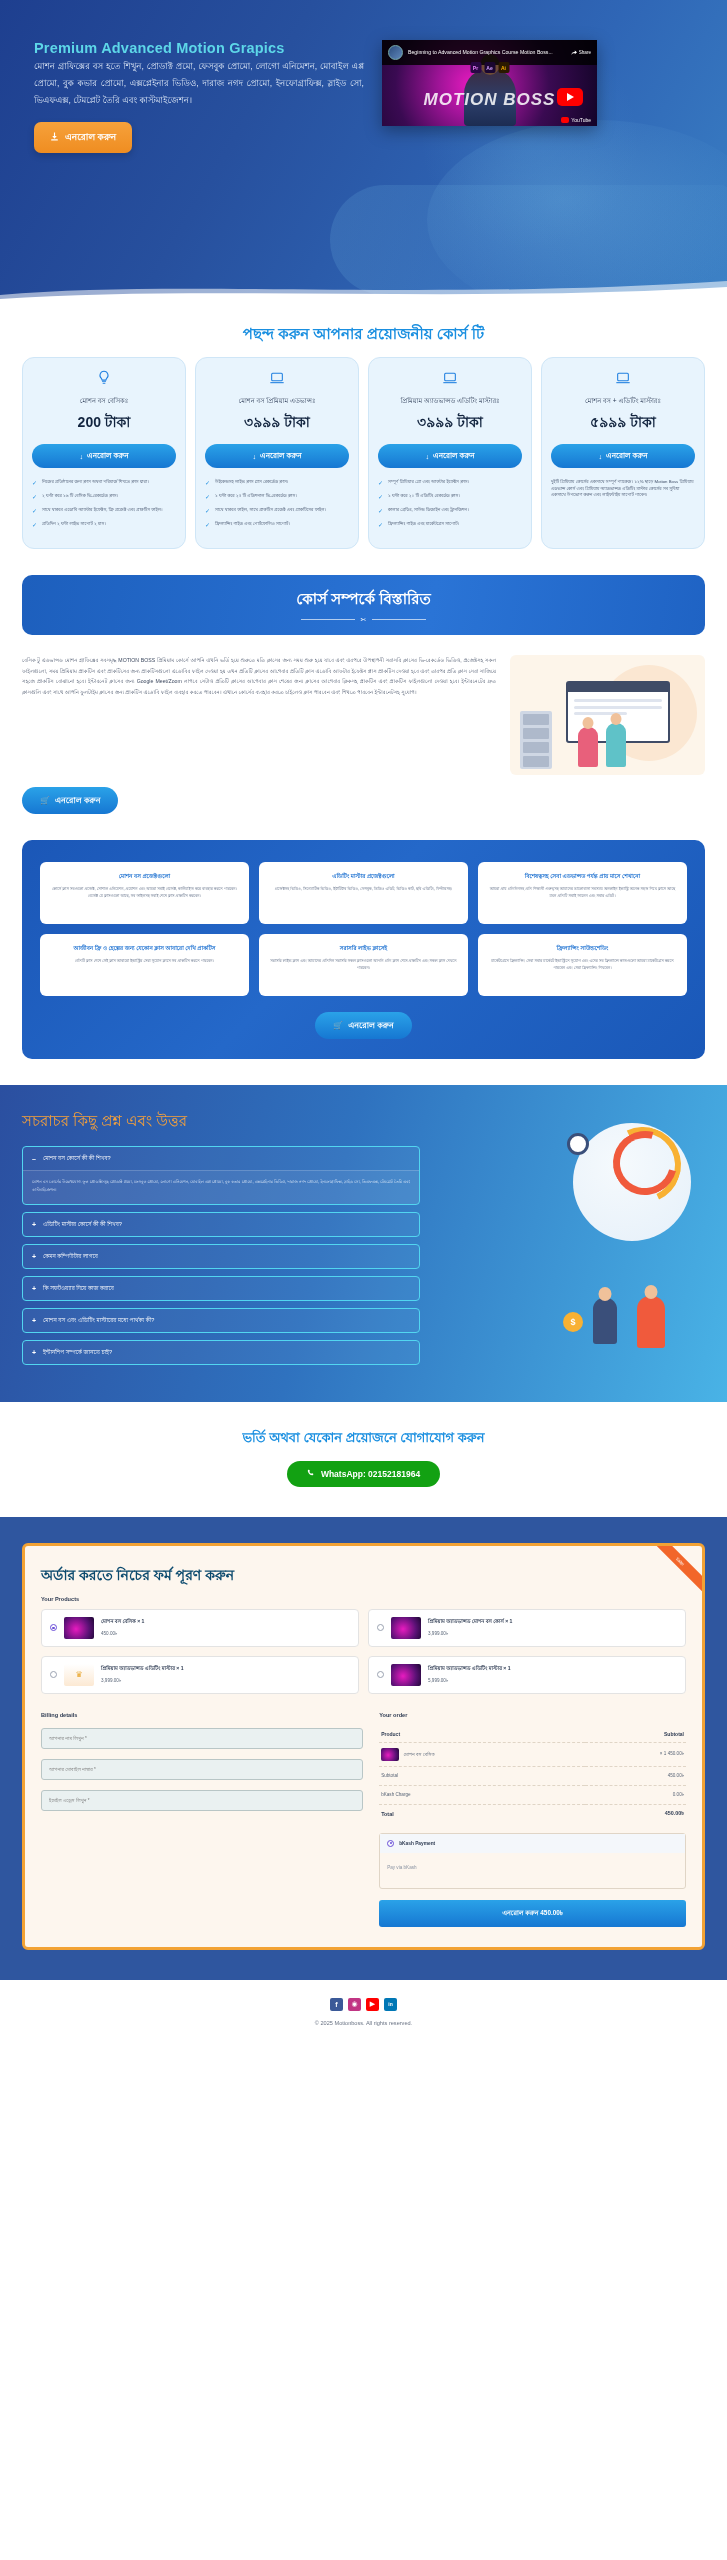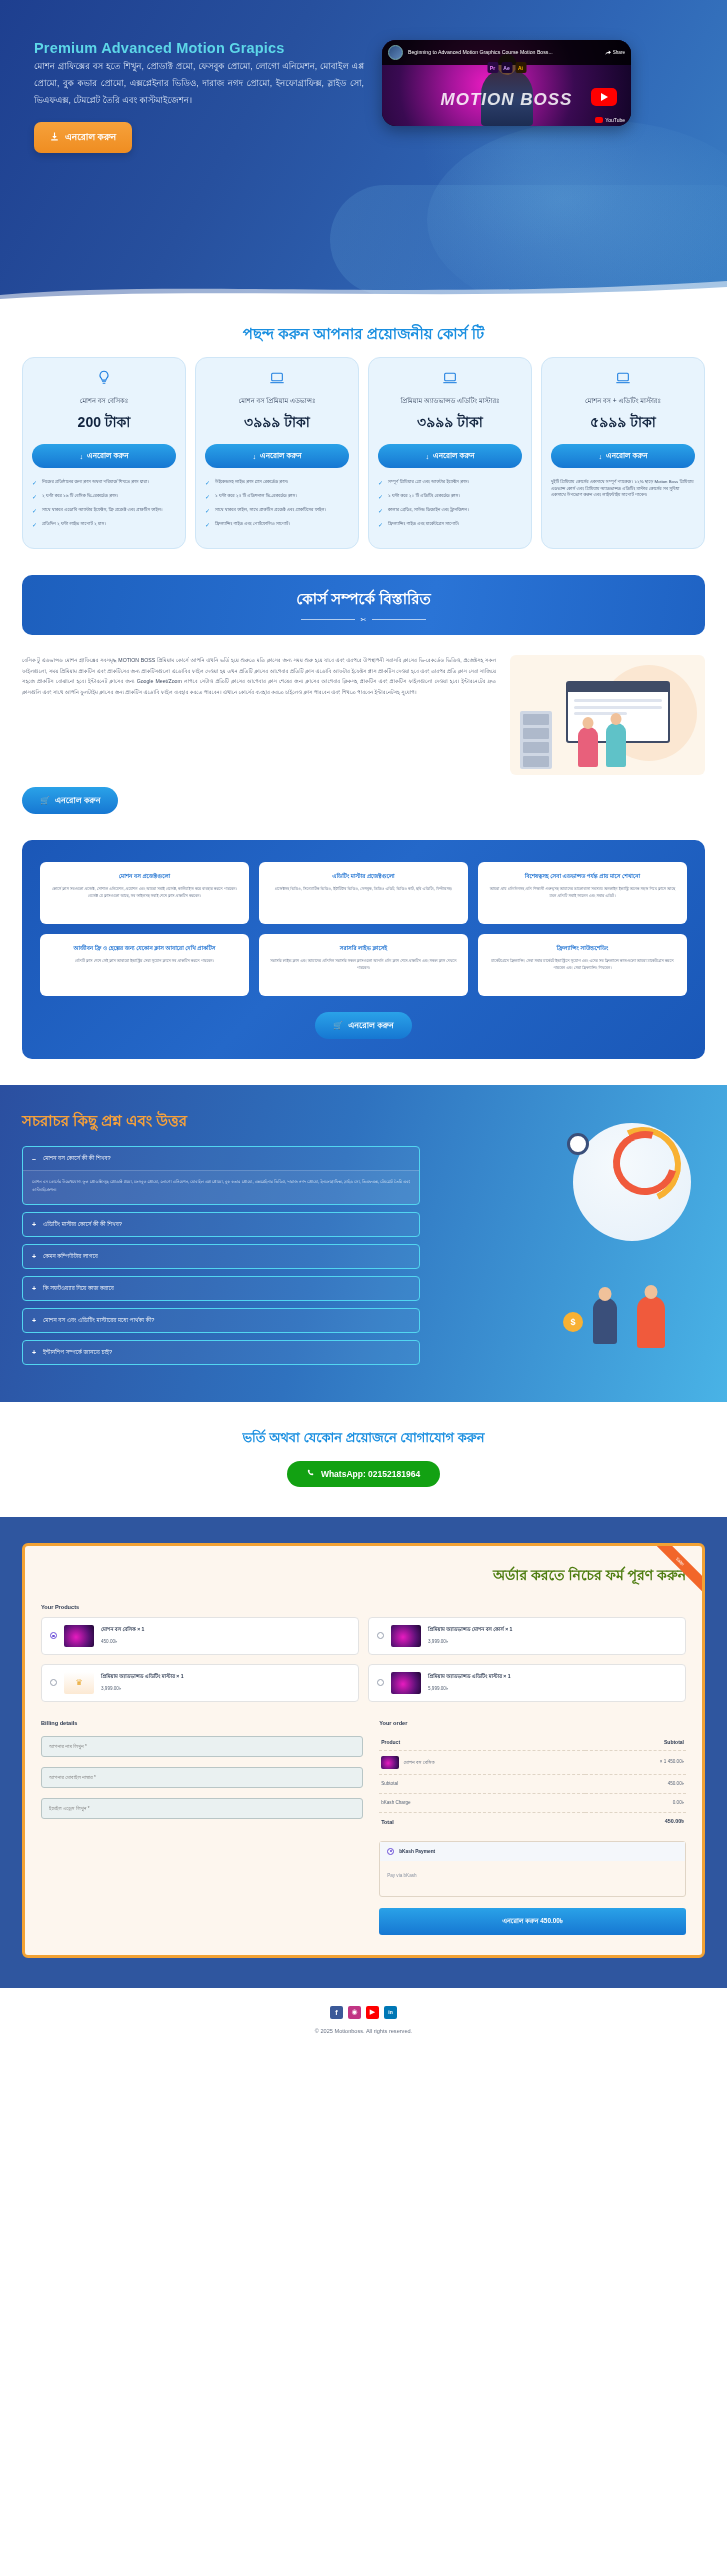--- a/index.html
+++ b/index.html
@@ -51,21 +51,21 @@
   }
   .btn-orange {
     display: inline-flex; align-items: center; gap: 6px;
     background: linear-gradient(180deg,#f6a13b,#ef8d21);
     color: #fff; font-size: 9px; font-weight: bold;
     padding: 8px 16px; border-radius: 7px; border: none; cursor: pointer;
     box-shadow: 0 3px 7px rgba(0,0,0,.18);
   }
   .hero-right { flex: 1; position: relative; }
   .ytcard {
-    width: 249px; border-radius: 14px; overflow: hidden;
+    width: 215px; border-radius: 0; overflow: hidden;
     background: #000; box-shadow: 0 5px 16px rgba(0,0,0,.35);
     position: relative;
   }
   .ytbar {
     display:flex; align-items:center; gap:5px; padding:5px 6px;
     background: rgba(0,0,0,.82);
     position: absolute; top:0; left:0; right:0; z-index: 4;
   }
   .yt-avatar {
     width: 15px; height: 15px; border-radius: 50%;
@@ -205,21 +205,21 @@
     padding: 7px 18px; cursor:pointer;
   }
 
   
   .faq {
     margin-top: 26px; padding: 24px 22px 30px;
     background: linear-gradient(105deg,#2b4fa0 0%, #2f72bf 45%, #49b3e6 100%);
     display:flex; gap: 14px;
   }
   .faq-left { flex: 1.25; }
-  .faq-title { color:#f6a13b; font-size: 15px; font-weight:bold; margin-bottom: 12px; }
+  .faq-title { color:#f6a13b; font-size: 15px; font-weight:normal; margin-bottom: 12px; }
   .faq-item {
     border:1px solid #52d6f0; border-radius: 4px; margin-bottom: 7px;
     background: rgba(255,255,255,.04);
   }
   .faq-q {
     display:flex; gap:7px; align-items:center; padding: 7px 9px;
     color:#fff; font-size: 5.6px; cursor:pointer;
   }
   .faq-sign { font-weight:bold; font-size:7px; }
   .faq-a {
@@ -250,21 +250,21 @@
     background: #12a112; color:#fff; font-size: 8.5px; font-weight:bold;
     padding: 8px 20px; border-radius: 16px; border:none; cursor:pointer;
   }
 
   
   .order-outer { background:#2f569f; padding: 26px 22px 30px; }
   .order-card {
     background: #fdf6ee; border: 3px solid #f2a234; border-radius: 6px;
     padding: 18px 16px 20px; position:relative; overflow:hidden;
   }
-  .order-title { text-align:right; color:#4d7c0f; font-size: 14px; font-weight:bold; margin-bottom: 16px; }
+  .order-title { text-align:left; color:#0c4a6e; font-size: 14px; font-weight:bold; margin-bottom: 8px; }
   .lbl-sm { font-size: 5.6px; font-weight:bold; color:#2e3b52; margin-bottom: 7px; }
   .prod-grid { display:grid; grid-template-columns: 1fr 1fr; gap: 9px; margin-bottom: 18px; }
   .prod {
     background:#fff; border:1px solid #e3e3e3; border-radius: 4px;
     padding: 7px 8px; display:flex; align-items:center; gap: 7px;
   }
   .radio { width:7px;height:7px;border-radius:50%;border:1px solid #9aa2b1; flex:0 0 auto; position:relative;}
   .radio.on { border-color:#6b4fd8; }
   .radio.on::after{content:"";position:absolute;inset:1.4px;border-radius:50%;background:#6b4fd8;}
   .prod-thumb {

